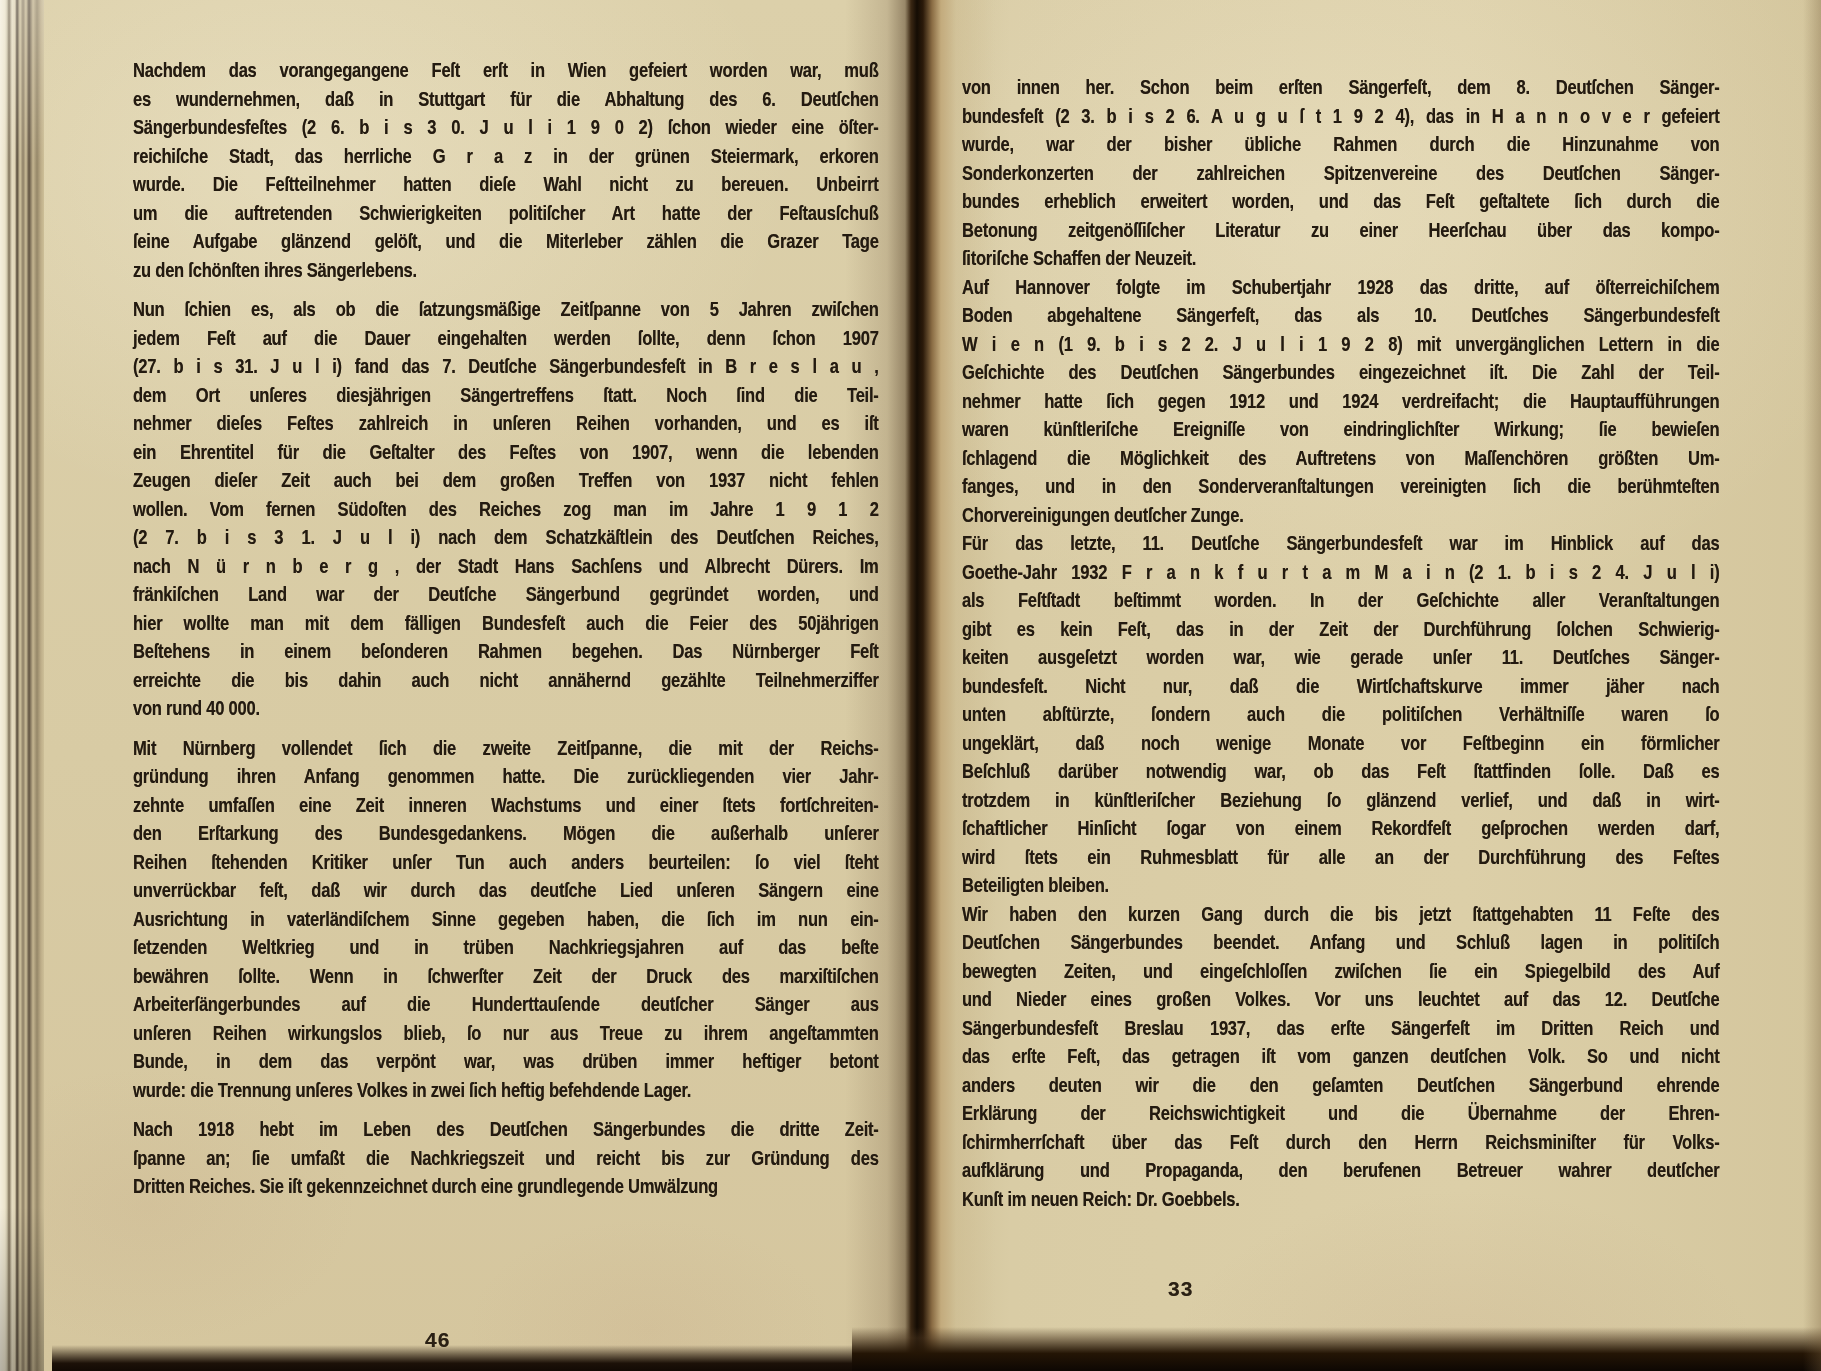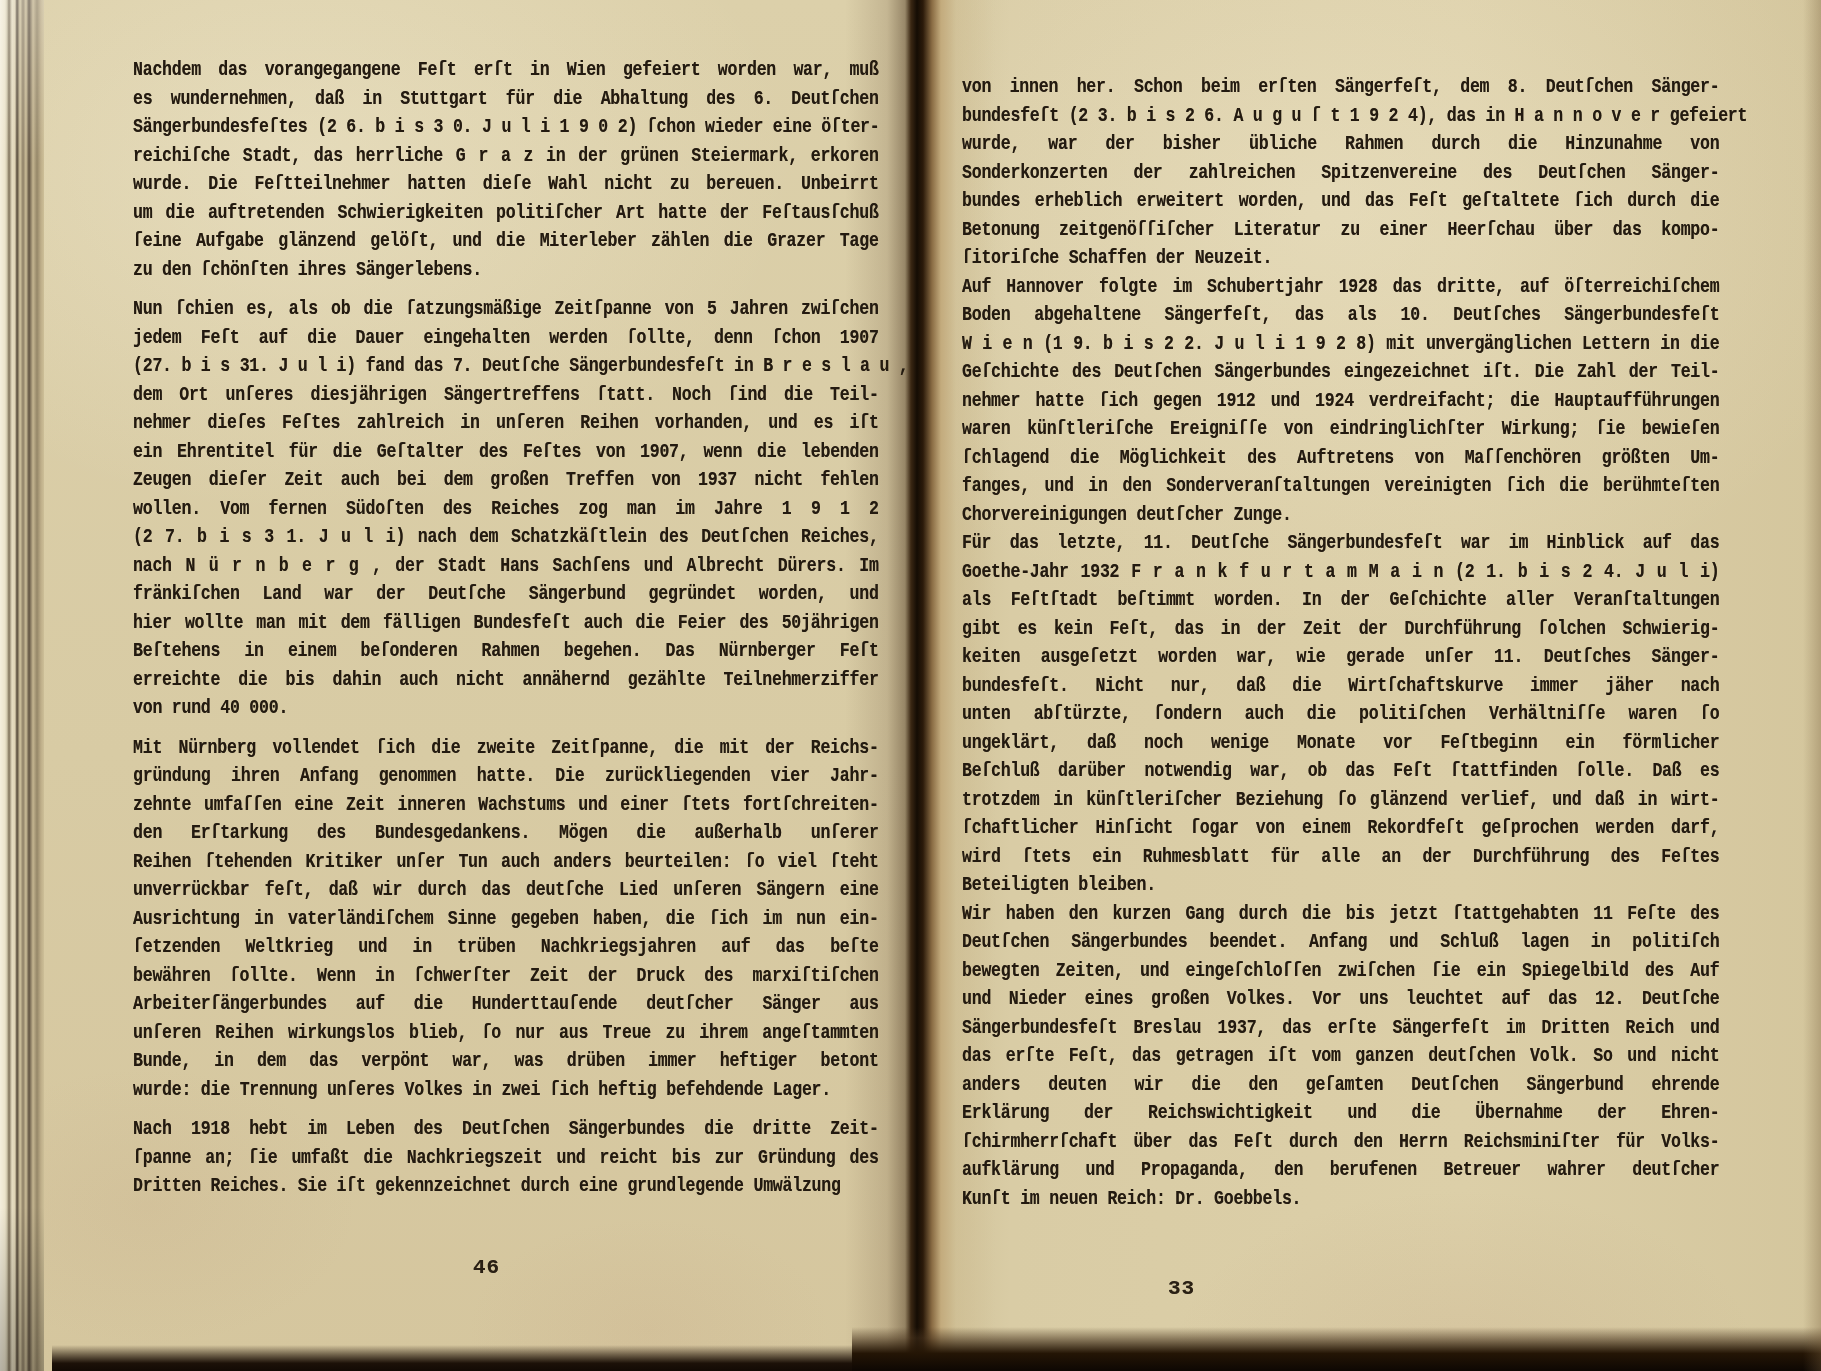--- a/index.html
+++ b/index.html
@@ -2,21 +2,21 @@
 <html><head>
 <meta charset="utf-8">
 <style>
   html, body { margin: 0; padding: 0; background: #1a130c; }
   #book {
     position: relative;
     width: 1821px;
     height: 1371px;
     overflow: hidden;
     background: #d7caa3;
-    font-family: Liberation Mono, monospace;
+    font-family: Liberation Sans, sans-serif;
   }
 
   
   .page {
     position: absolute;
     top: 0;
     height: 100%;
   }
   #left-page {
     left: 44px;
@@ -127,21 +127,21 @@
   }
 
   .page-number {
     position: absolute;
     color: #2a2014;
     font-weight: 700;
     font-size: 21px;
     letter-spacing: 1px;
     text-shadow: 0 0 0.6px rgba(42,32,20,0.5);
   }
-  #page-number-left  { left: 425px; top: 1256px; margin-left: 48px; }
+  #page-number-left  { left: 425px; top: 1328px; }
   #page-number-right { left: 1168px; top: 1277px; }
 </style>
 </head>
 <body>
 
 <div id="book">
 
   <div class="page" id="left-page"></div>
   <div class="page" id="right-page"></div>
 

